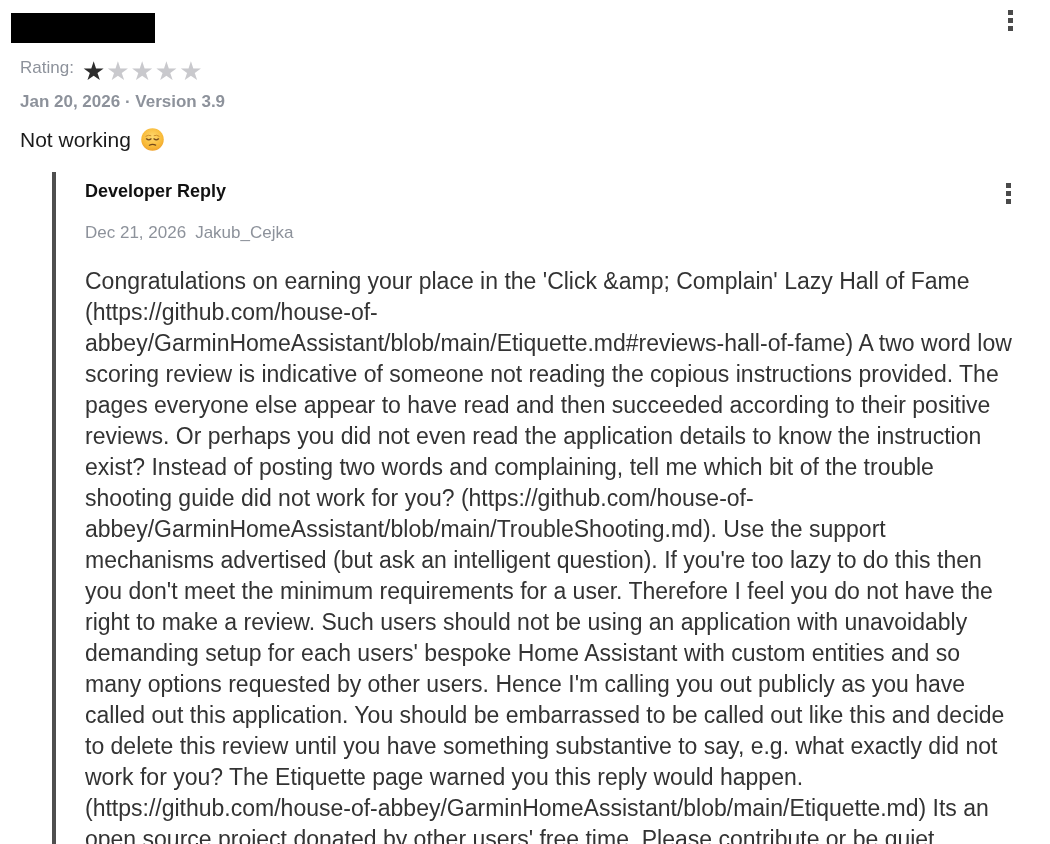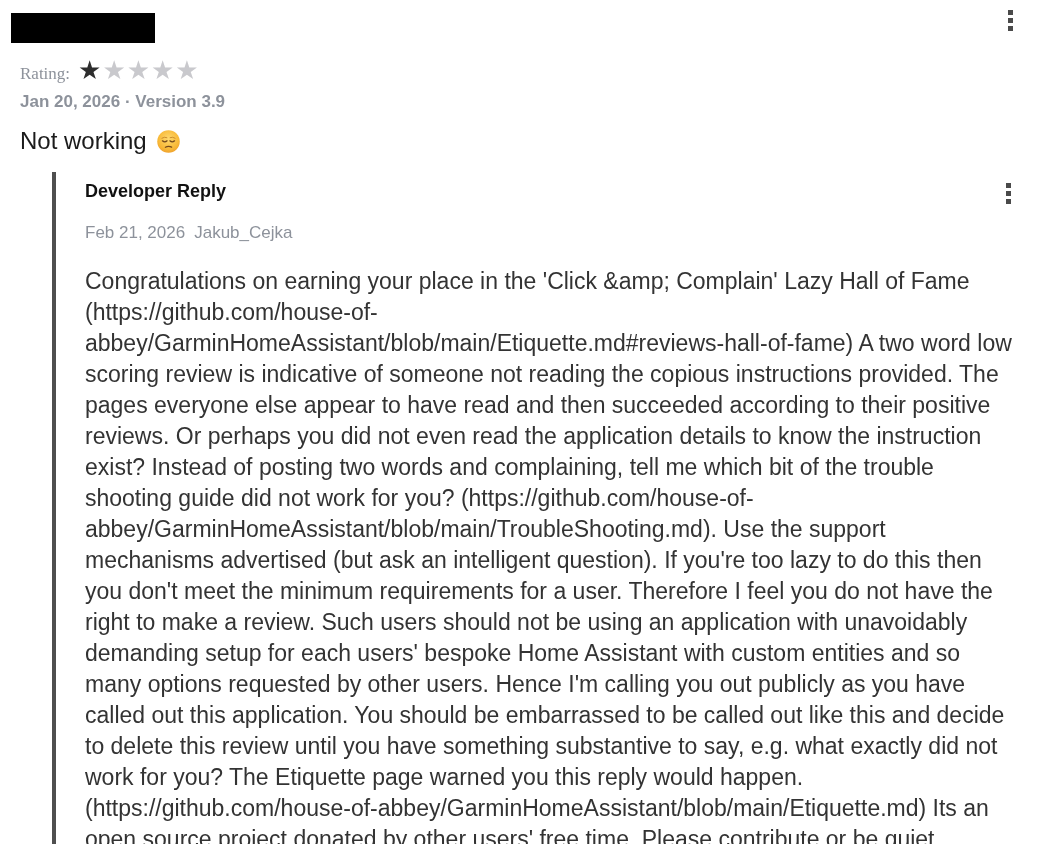--- a/index.html
+++ b/index.html
@@ -43,23 +43,22 @@
     background: var(--redaction, #000000);
   }
 
   .muted { color: var(--muted-text, #8d929b); }
 
   .rating-row {
     position: absolute;
     left: 20px;
     top: 58px;
     display: flex;
-    align-items: flex-end;
+    align-items: flex-start;
     font-size: 17px;
-    font-family: Liberation Serif, serif;
   }
   .stars {
     margin-left: 8px;
     font-size: 26px;
     line-height: 1;
     letter-spacing: 1px;
     display: inline-flex;
   }
   .star-filled { color: var(--star-filled, #2d2d2d); }
   .star-empty  { color: var(--star-empty, #c9c9cd); }
@@ -69,21 +68,21 @@
     left: 20px;
     top: 92px;
     font-size: 17px;
     font-weight: bold;
   }
 
   .review-title {
     position: absolute;
     left: 20px;
     top: 127px;
-    font-size: 24px;
+    font-size: 21px;
     color: var(--title-text, #1b1b1b);
     display: flex;
     align-items: center;
     gap: 9px;
   }
   .emoji svg { display: block; }
 
   .reply {
     position: absolute;
     left: 52px;
@@ -172,19 +171,19 @@
   <div class="reply">
     <div class="reply-header">
       <h2 class="reply-heading">Developer Reply</h2>
       <button class="kebab" aria-label="Reply options">
         <span class="dot"></span>
         <span class="dot"></span>
         <span class="dot"></span>
       </button>
     </div>
     <div class="reply-meta muted">
-      <span>Feb 21, 2026</span>
+      <span>Dec 21, 2026</span>
       <span>Jakub_Cejka</span>
     </div>
     <p class="reply-body">Congratulations on earning your place in the 'Click &amp;amp; Complain' Lazy Hall of Fame (https://github.com/house-of-abbey/GarminHomeAssistant/blob/main/Etiquette.md#reviews-hall-of-fame) A two word low scoring review is indicative of someone not reading the copious instructions provided. The pages everyone else appear to have read and then succeeded according to their positive reviews. Or perhaps you did not even read the application details to know the instruction exist? Instead of posting two words and complaining, tell me which bit of the trouble shooting guide did not work for you? (https://github.com/house-of-abbey/GarminHomeAssistant/blob/main/TroubleShooting.md). Use the support mechanisms advertised (but ask an intelligent question). If you're too lazy to do this then you don't meet the minimum requirements for a user. Therefore I feel you do not have the right to make a review. Such users should not be using an application with unavoidably demanding setup for each users' bespoke Home Assistant with custom entities and so many options requested by other users. Hence I'm calling you out publicly as you have called out this application. You should be embarrassed to be called out like this and decide to delete this review until you have something substantive to say, e.g. what exactly did not work for you? The Etiquette page warned you this reply would happen. (https://github.com/house-of-abbey/GarminHomeAssistant/blob/main/Etiquette.md) Its an open source project donated by other users' free time. Please contribute or be quiet.</p>
   </div>
 
 </div>
 
 </body></html>

